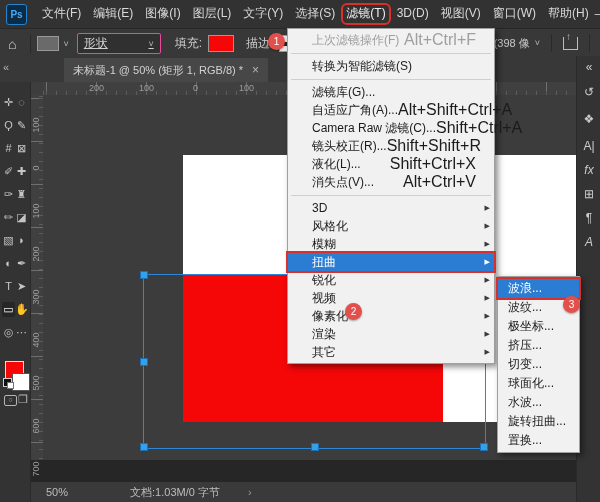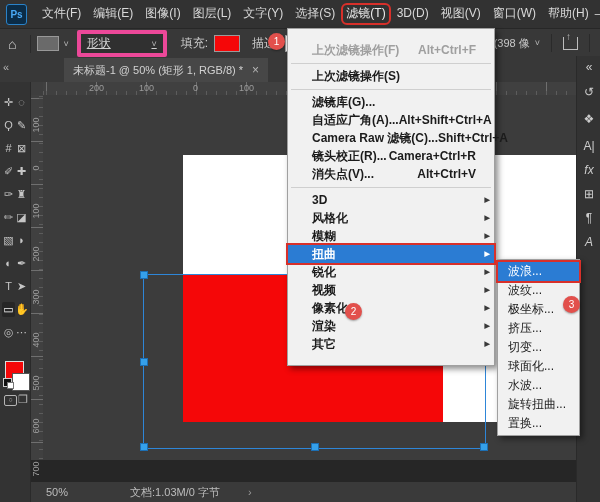--- a/index.html
+++ b/index.html
@@ -16,21 +16,21 @@
   .win-controls{margin-left:auto;display:flex;gap:20px;padding-right:16px;color:#cfcfcf;font-size:12px;}
   .win-controls span{cursor:default;}
   
   .optionsbar{position:absolute;left:0;top:28px;width:600px;height:29px;background:#383838;
               border-top:1px solid #272727;border-bottom:1px solid #272727;
               display:flex;align-items:center;font-size:12px;color:#cfcfcf;}
   .ob-home{margin:0 8px 0 8px;font-size:14px;color:#d5d5d5;}
   .ob-sep{width:1px;height:18px;background:#2a2a2a;margin:0 6px;}
   .preset-swatch{width:20px;height:13px;background:#6a6a6a;border:1px solid #999;margin-right:4px;}
   .chev{font-size:9px;color:#bbb;margin-right:8px;}
-  .shape-dd{width:70px;height:19px;background:#303030;border:4px solid #ec4899;border-radius:2px;
+  .shape-dd{width:70px;height:19px;background:#303030;border:1px solid #ec4899;border-radius:2px;
             display:flex;align-items:center;justify-content:space-between;padding:0 6px;margin-right:14px;text-decoration:underline;}
   .ob-label{margin-right:6px;}
   .sw-fill{width:24px;height:15px;background:#f50708;border:1px solid #9a9a9a;margin-right:12px;}
   .sw-stroke{width:24px;height:15px;background:#ececec;border:1px solid #9a9a9a;margin-right:8px;position:relative;overflow:hidden;}
   .sw-stroke::after{content:"";position:absolute;left:3px;top:6px;width:16px;height:4px;
             background:linear-gradient(100deg,#222 0 40%,#e01212 40% 100%);transform:skewX(-25deg);}
   .ob-right{position:absolute;right:4px;top:0;height:28px;display:flex;align-items:center;gap:5px;font-size:11px;color:#c9c9c9;}
   .share-icon{width:13px;height:12px;border:1px solid #bdbdbd;border-top:none;position:relative;display:inline-block;}
   .share-icon::after{content:"↑";position:absolute;left:2px;top:-6px;font-size:10px;color:#bdbdbd;}
   
@@ -81,33 +81,33 @@
   .sb-zoom{margin-left:16px;}
   .sb-doc{margin-left:62px;}
   .sb-chev{margin-left:28px;color:#9a9a9a;}
   
   .rightbar{position:absolute;left:576px;top:56px;width:24px;height:446px;background:#333333;
             border-left:1px solid #2a2a2a;z-index:4;}
   .rb-icon{position:absolute;left:0;width:24px;text-align:center;color:#cccccc;font-size:12px;}
   .rb-icon.fxi{font-style:italic;font-family:Liberation Sans, sans-serif;}
   
   .fmenu{position:absolute;left:287px;top:28px;width:206px;background:#f1f1f1;
-         border:1px solid #a0a0a0;box-shadow:3px 3px 6px rgba(0,0,0,.45);padding:12px 0;z-index:10;font-weight:bold;}
+         border:1px solid #a0a0a0;box-shadow:3px 3px 6px rgba(0,0,0,.45);padding:2px 0;z-index:10;}
   .mi{height:18px;display:flex;align-items:center;padding:0 8px 0 24px;font-size:12px;color:#1b1b1b;
       position:relative;white-space:nowrap;}
-  .mi .sc{margin-left:auto;font-size:12px;padding-right:10px;}
+  .mi .sc{margin-left:auto;font-size:16px;padding-right:10px;}
   .mi .arrow{position:absolute;right:4px;top:5px;font-size:7px;color:#3a3a3a;}
   .mi.disabled{color:#9f9f9f;}
   .mi.disabled .sc{color:#9f9f9f;}
   .mi.hl{background:#2b7cd3;color:#fff;}
   .mi.hl .arrow{color:#fff;}
   .mi.flag{outline:2px solid #d8302a;z-index:2;}
   .mi.sep{height:8px;pointer-events:none;}
   .mi.sep::after{content:"";position:absolute;left:3px;right:3px;top:4px;border-top:1px solid #cfcfcf;}
-  .smenu{position:absolute;left:497px;top:259px;width:81px;background:#f1f1f1;
+  .smenu{position:absolute;left:497px;top:276px;width:81px;background:#f1f1f1;
          border:1px solid #a0a0a0;box-shadow:3px 3px 6px rgba(0,0,0,.45);padding:2px 0;z-index:10;}
   .smi{height:19px;display:flex;align-items:center;padding:0 10px;font-size:12px;color:#1b1b1b;
        position:relative;white-space:nowrap;}
   .smi.hl{background:#2b7cd3;color:#fff;}
   .smi.flag{outline:2px solid #d8302a;z-index:2;}
   
   .badge{position:absolute;width:17px;height:17px;border-radius:50%;background:#e2504c;color:#fff;
          font-size:10px;display:flex;align-items:center;justify-content:center;z-index:20;
          box-shadow:0 1px 2px rgba(0,0,0,.35);}
 </style>
@@ -256,21 +256,21 @@
       <span>上次滤镜操作(F)</span>
       <span class="sc">Alt+Ctrl+F</span>
       <span class="arrow"></span>
     </div>
     <div class="mi sep">
       <span></span>
       <span class="sc"></span>
       <span class="arrow"></span>
     </div>
     <div class="mi">
-      <span>上次滤镜操作(S)</span>
+      <span>转换为智能滤镜(S)</span>
       <span class="sc"></span>
       <span class="arrow"></span>
     </div>
     <div class="mi sep">
       <span></span>
       <span class="sc"></span>
       <span class="arrow"></span>
     </div>
     <div class="mi">
       <span>滤镜库(G)...</span>
@@ -282,21 +282,26 @@
       <span class="sc">Alt+Shift+Ctrl+A</span>
       <span class="arrow"></span>
     </div>
     <div class="mi">
       <span>Camera Raw 滤镜(C)...</span>
       <span class="sc">Shift+Ctrl+A</span>
       <span class="arrow"></span>
     </div>
     <div class="mi">
       <span>镜头校正(R)...</span>
-      <span class="sc">Camera+Ctrl+R</span>
+      <span class="sc">Shift+Shift+R</span>
+      <span class="arrow"></span>
+    </div>
+    <div class="mi">
+      <span>液化(L)...</span>
+      <span class="sc">Shift+Ctrl+X</span>
       <span class="arrow"></span>
     </div>
     <div class="mi">
       <span>消失点(V)...</span>
       <span class="sc">Alt+Ctrl+V</span>
       <span class="arrow"></span>
     </div>
     <div class="mi sep">
       <span></span>
       <span class="sc"></span>

